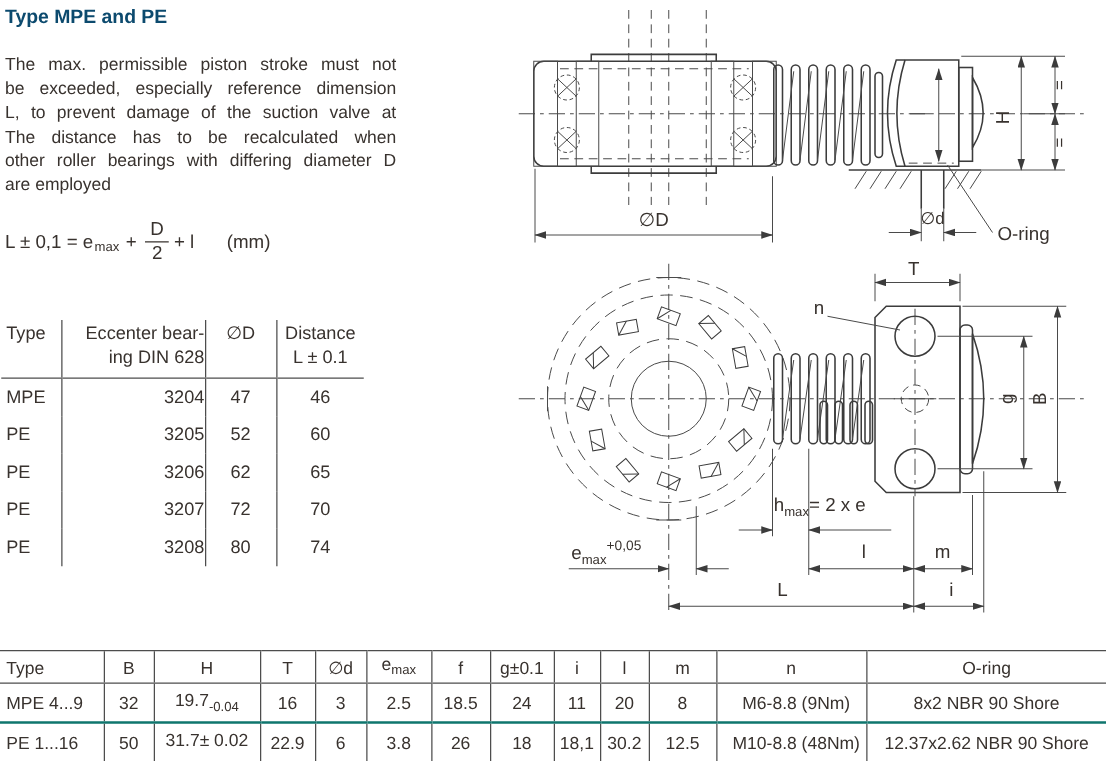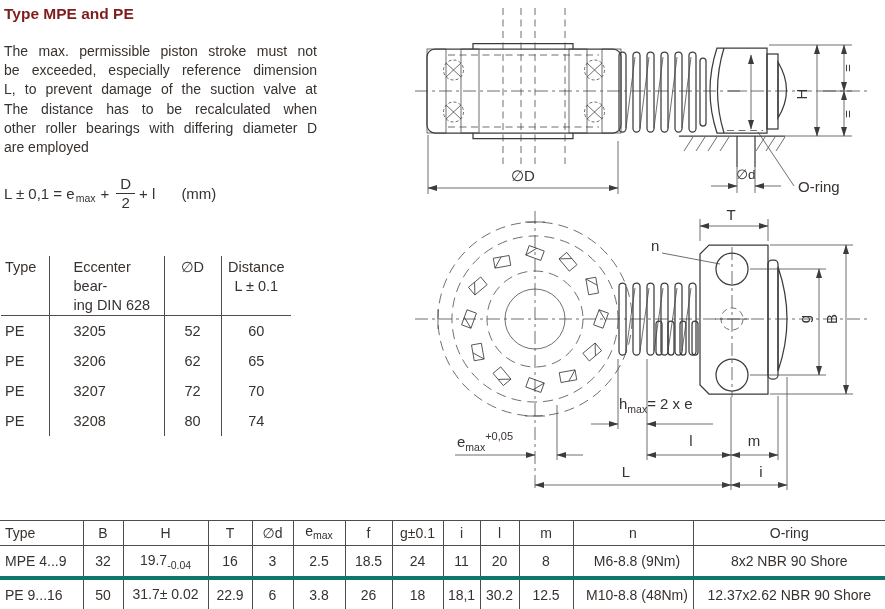--- a/index.html
+++ b/index.html
@@ -1,46 +1,46 @@
 <!DOCTYPE html>
 <html><head>
 <meta charset="utf-8">
 <style>
   html,body{margin:0;padding:0;background:#fff;}
   .page{position:relative;width:885px;height:609px;background:#ffffff;overflow:hidden;
         font-family:"Liberation Sans",sans-serif;color:#38322e;}
   svg{font-family:"Liberation Sans",sans-serif;}
 
   
-  .title{position:absolute;left:4px;top:5px;margin:0;font-size:15.5px;font-weight:bold;color:#7f1d1d;}
+  .title{position:absolute;left:4px;top:5px;margin:0;font-size:15.5px;font-weight:bold;color:#0c4a6e;}
   .intro{position:absolute;left:4px;top:42px;width:313px;font-size:14px;}
   .intro .ln{height:19.2px;line-height:19.2px;overflow:hidden;text-align:justify;}
   .intro .jl{text-align-last:justify;}
 
   .formula{position:absolute;left:4px;top:170px;height:46px;display:flex;align-items:center;font-size:15px;justify-content:space-between;}
   .f-sub{font-size:10.5px;position:relative;top:5px;margin:0 2px 0 1px;}
   .f-plus{margin:0 3px;}
   .frac{display:inline-flex;flex-direction:column;align-items:center;line-height:1.15;margin:0 4px;}
   .frac .num{border-bottom:1.4px solid #38322e;padding:0 4px 0;}
   .f-unit{margin-left:26px;}
 
   
   .btab{position:absolute;left:1px;top:256px;border-collapse:collapse;table-layout:fixed;font-size:14.5px;}
   .btab th,.btab td{font-weight:normal;text-align:center;padding:0;vertical-align:middle;}
   .btab thead th{vertical-align:top;padding-top:2px;height:44px;border-bottom:1px solid #4d4d4d;line-height:19px;}
   .btab tbody td{height:30px;}
   .btab .vb{border-left:1px solid #4d4d4d;}
   .btab .al{text-align:left;padding-left:4px;}
-  .btab .al2{text-align:left;padding-left:24px;}
+  .btab .al2{text-align:right;padding-left:11px;}
 
   
   .dtab{position:absolute;left:0;top:520px;width:885px;border-collapse:collapse;table-layout:fixed;font-size:14px;}
   .dtab th{font-weight:normal;height:20px;border-top:1px solid #4d4d4d;border-bottom:1px solid #4d4d4d;
            text-align:center;padding:0;line-height:20px;}
-  .dtab td{height:30px;border-bottom:4px solid #0f766e;text-align:center;padding:0;margin-top:12px;}
+  .dtab td{height:30px;border-bottom:2px solid #0f766e;text-align:center;padding:0;margin-top:12px;}
   .dtab .vb{border-left:1px solid #4d4d4d;}
   .dtab .al{text-align:left;padding-left:5px;}
   .dtab .al8{text-align:center;padding-left:8px;}
   .tol{font-size:10.5px;vertical-align:-4px;}
   .subsc{font-size:10.5px;vertical-align:-3px;}
 
   
   .dwg-top{position:absolute;left:413px;top:2px;}
   .dwg-bot{position:absolute;left:413px;top:207px;}
   .s{stroke:#3c3c3c;fill:none;stroke-width:1.25;}
@@ -94,20 +94,26 @@
             <div>ing DIN 628</div>
           </th>
         <th class="vb">∅D</th>
         <th class="vb">
             <div>Distance</div>
             <div>L ± 0.1</div>
           </th>
       </tr>
     </thead>
     <tbody>
+      <tr>
+        <td class="al">MPE</td>
+        <td class="al2 vb">3204</td>
+        <td class="vb">47</td>
+        <td class="vb">46</td>
+      </tr>
       <tr>
         <td class="al">PE</td>
         <td class="al2 vb">3205</td>
         <td class="vb">52</td>
         <td class="vb">60</td>
       </tr>
       <tr>
         <td class="al">PE</td>
         <td class="al2 vb">3206</td>
         <td class="vb">62</td>
@@ -439,21 +445,21 @@
         <td class="vb">2.5</td>
         <td class="vb">18.5</td>
         <td class="vb">24</td>
         <td class="vb">11</td>
         <td class="vb">20</td>
         <td class="vb">8</td>
         <td class="vb al8">M6-8.8 (9Nm)</td>
         <td class="vb">8x2 NBR 90 Shore</td>
       </tr>
       <tr>
-        <td class="al">PE 9...16</td>
+        <td class="al">PE 1...16</td>
         <td class="vb">50</td>
         <td class="vb"><span>31.7± 0.02</span><span class="tol"></span></td>
         <td class="vb">22.9</td>
         <td class="vb">6</td>
         <td class="vb">3.8</td>
         <td class="vb">26</td>
         <td class="vb">18</td>
         <td class="vb">18,1</td>
         <td class="vb">30.2</td>
         <td class="vb">12.5</td>

